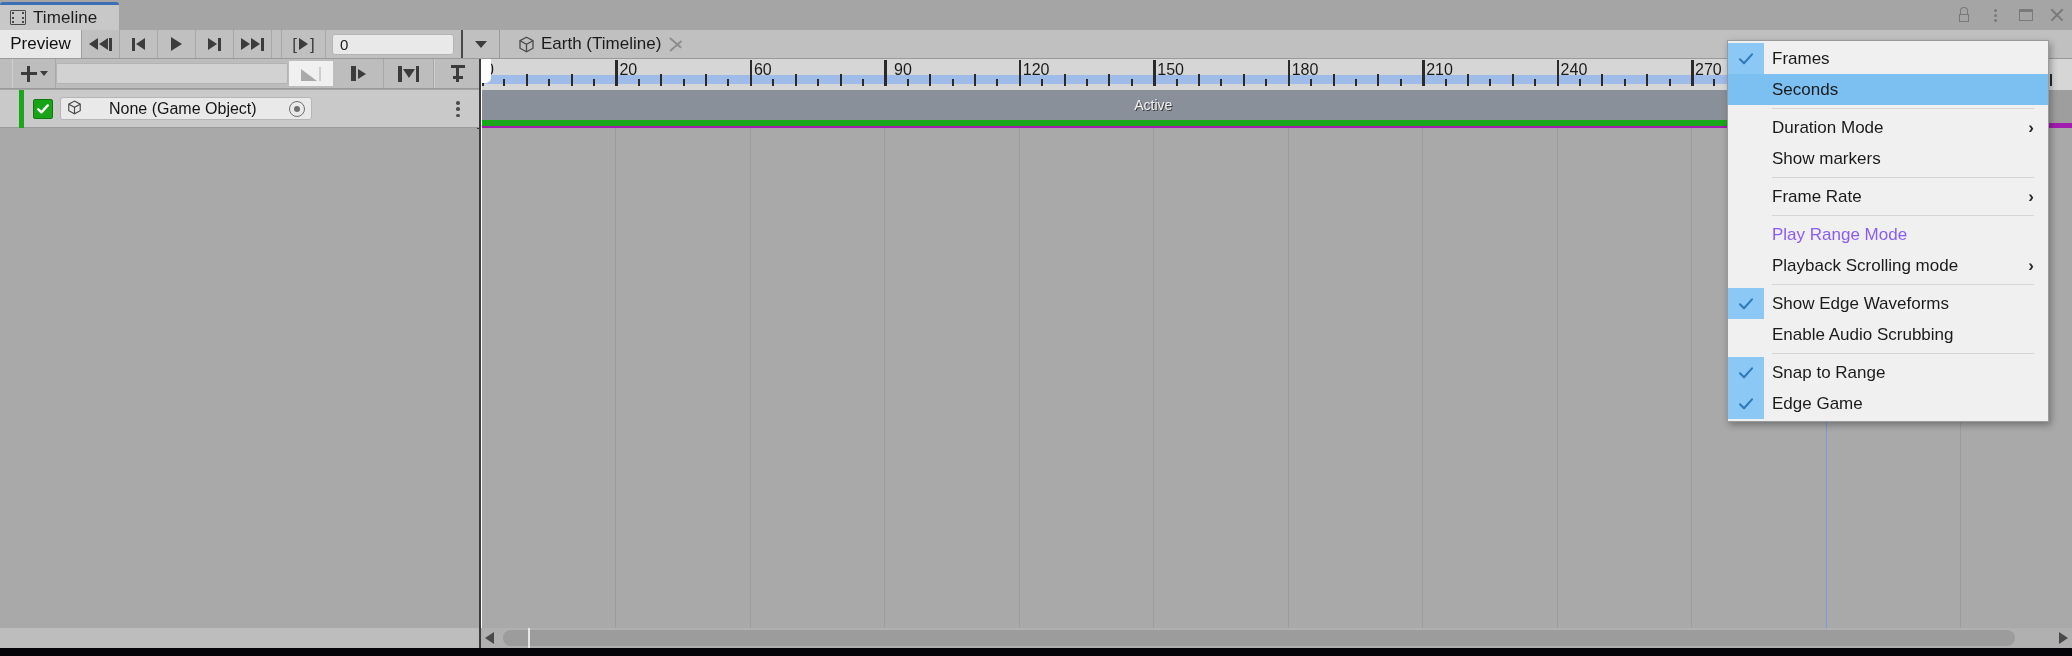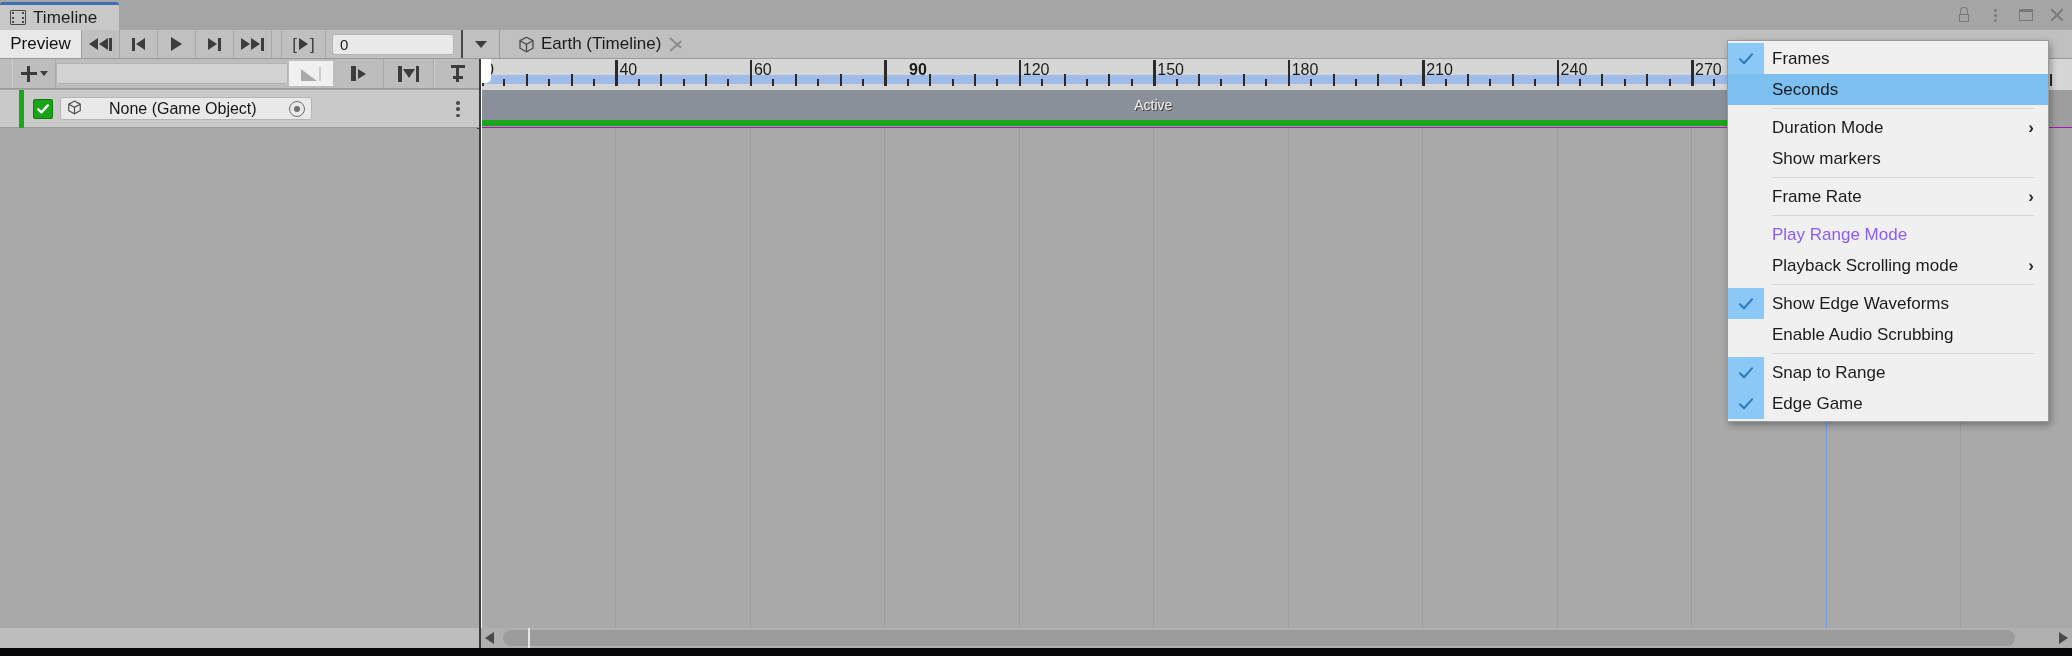--- a/index.html
+++ b/index.html
@@ -262,21 +262,21 @@
   .tl-body {
     position:absolute; left:0; top:31px; width:1591px; height: 538px;
     background: #a9a9a9;
   }
   .gridline {
     position:absolute; top:0; width:1px; height: 538px; background: #9c9c9c;
   }
   .track-lane {
     position:absolute; left:0; top:0; width: 1591px; height: 38px;
     background: #9e9e9e;
-    border-bottom: 1px solid #a21caf;
+    border-bottom: 5px solid #a21caf;
   }
   .clip {
     position:absolute; top: 0px; height: 30px;
     background: #8a909a;
     display:flex; align-items:center; justify-content:center;
   }
   .clip-label {
     font-size: 14px; color: #f2f2f2;
     text-shadow: 1px 1px 0 #3c3c3c;
   }
@@ -590,23 +590,23 @@
           <div class="tick mid" style="left: 1434.14px;"></div>
           <div class="tick minor" style="left: 1456.55px;"></div>
           <div class="tick major" style="left: 1478.96px;"></div>
           <div class="tick minor" style="left: 1501.37px;"></div>
           <div class="tick mid" style="left: 1523.77px;"></div>
           <div class="tick minor" style="left: 1546.18px;"></div>
           <div class="tick mid" style="left: 1568.59px;"></div>
         </div>
       <div id="rlabels">
           <span class="ruler-lbl" style="left: 4px;">0</span>
-          <span class="ruler-lbl" style="left: 138.451px;">40</span>
+          <span class="ruler-lbl" style="left: 138.451px;">20</span>
           <span class="ruler-lbl" style="left: 272.901px;">60</span>
-          <span class="ruler-lbl" style="left: 428px; font-weight: bold;">90</span>
+          <span class="ruler-lbl" style="left: 413px;">90</span>
           <span class="ruler-lbl" style="left: 541.803px;">120</span>
           <span class="ruler-lbl" style="left: 676.254px;">150</span>
           <span class="ruler-lbl" style="left: 810.704px;">180</span>
           <span class="ruler-lbl" style="left: 945.155px;">210</span>
           <span class="ruler-lbl" style="left: 1079.61px;">240</span>
           <span class="ruler-lbl" style="left: 1214.06px;">270</span>
           <span class="ruler-lbl" style="left: 1348.51px;">300</span>
           <span class="ruler-lbl" style="left: 1482.96px;">330</span>
         </div>
     </div>

